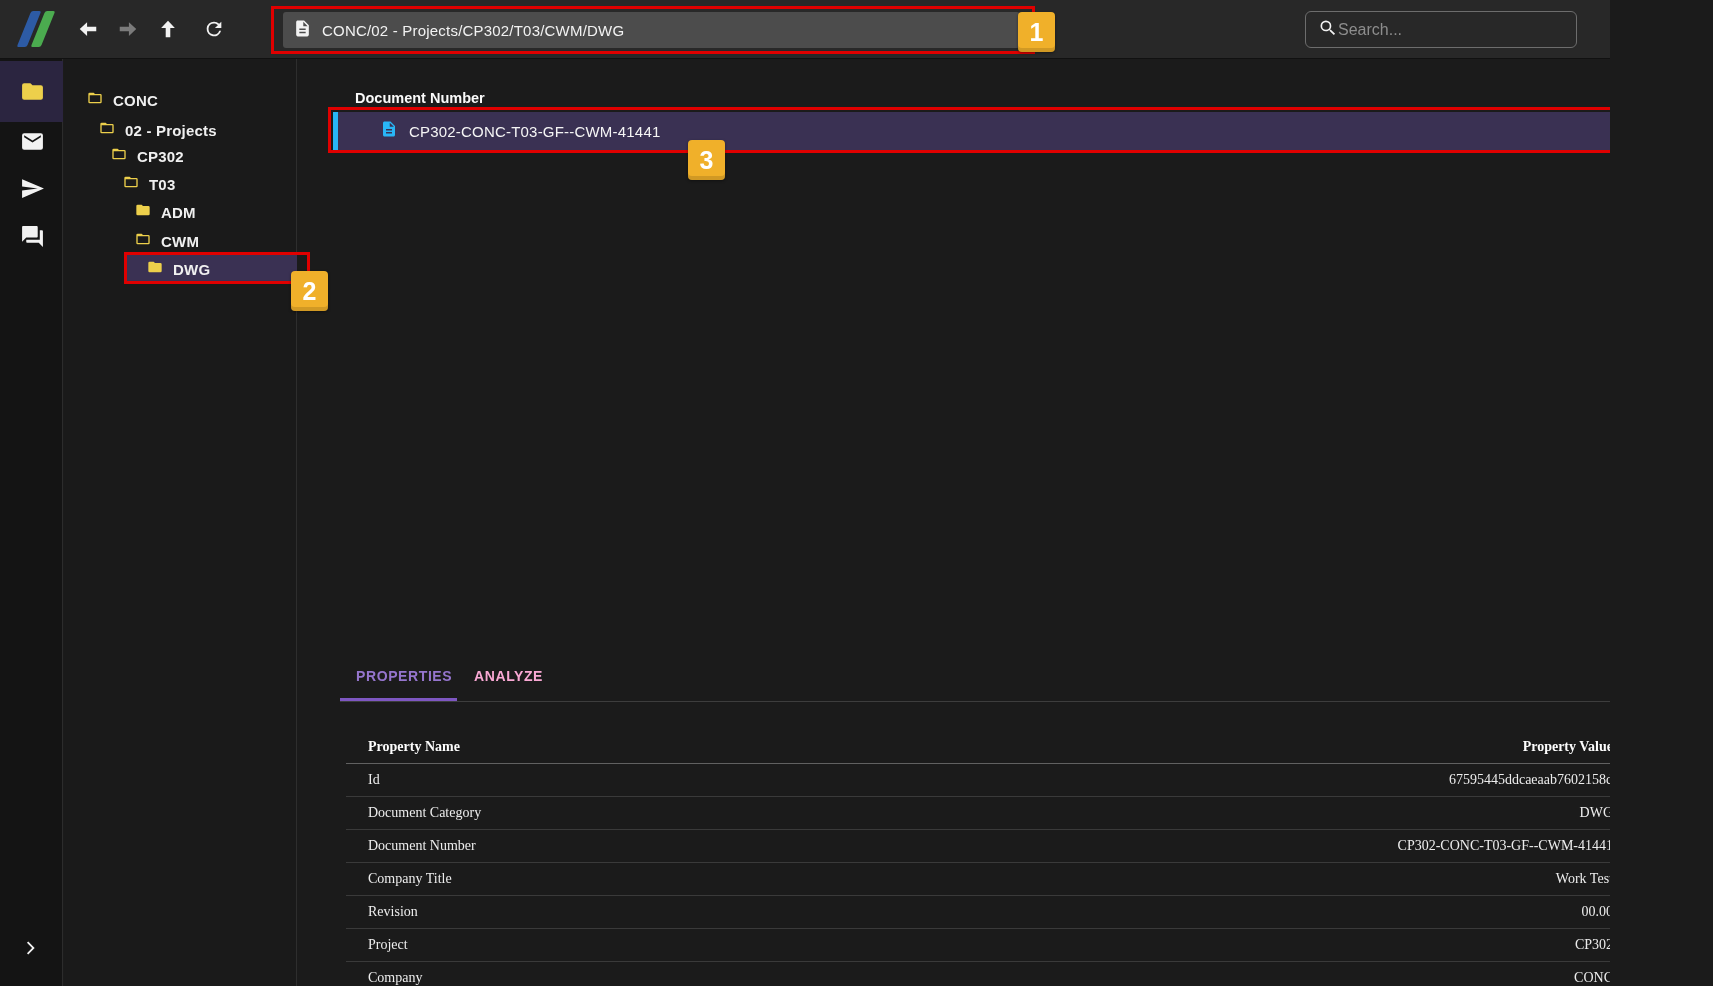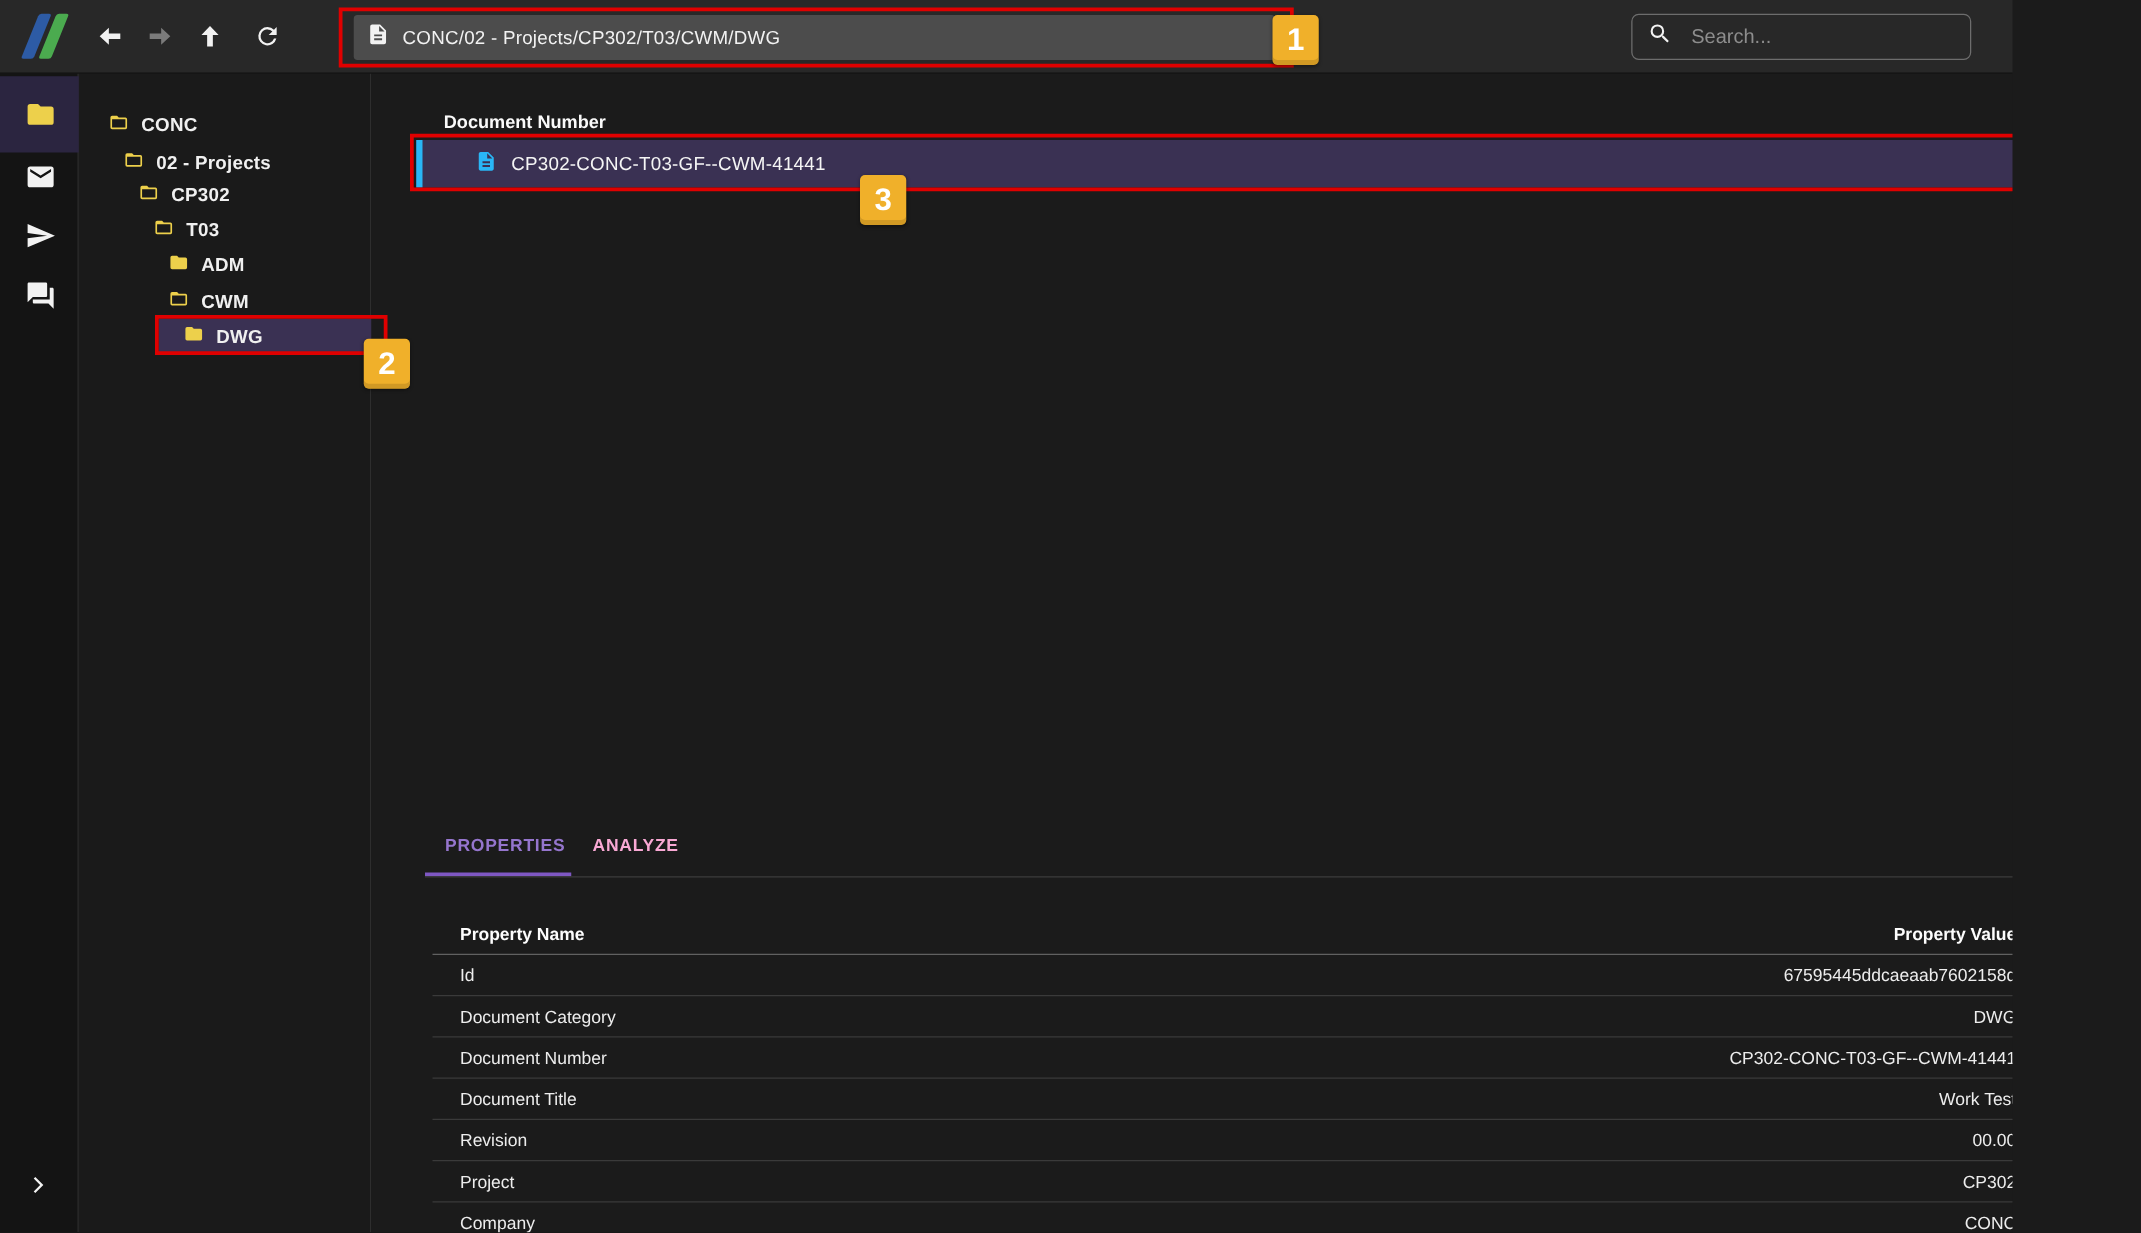--- a/index.html
+++ b/index.html
@@ -21,21 +21,21 @@
   .ic-yellow { fill: #edd04b; }
   .ic-blue { fill: #29b6f6; }
   .ic-dark { fill: #3a3a3a; }
 
   .pathbar { left: 283px; top: 12px; width: 737px; height: 36px; background: #4c4c4c; border-radius: 3px; display: flex; align-items: center; padding-left: 10px; cursor: text; }
   .pathbar svg { width: 19px; height: 19px; flex: 0 0 auto; }
   .pathbar .path-text { margin-left: 10px; font-size: 15px; color: #f2f2f2; letter-spacing: 0.2px; white-space: nowrap; }
 
   .search { left: 1305px; top: 11px; width: 272px; height: 37px; border: 1.5px solid #6d6d6d; border-radius: 6px; display: flex; align-items: center; padding-left: 12px; }
   .search svg { width: 20px; height: 20px; }
-  .search input { background: transparent; border: none; outline: none; color: #3b82f6; font-size: 16px; margin-left: 15px; width: 200px; font-family: inherit; }
+  .search input { background: transparent; border: none; outline: none; color: #3b82f6; font-size: 16px; width: 200px; font-family: inherit; }
   .search input::placeholder { color: #8d8d8d; }
 
   .avatar { left: 1636px; top: 10px; width: 40px; height: 40px; border-radius: 50%; background: #909090; overflow: hidden; cursor: pointer; }
   .avatar svg { width: 40px; height: 40px; }
   .avatar-dot { left: 1665px; top: 39px; width: 12px; height: 12px; border-radius: 50%; background: #f5f5f5; }
 
   
   .win-scroll-track { left: 1703px; top: 0; width: 10px; height: 986px; background: #222; cursor: pointer; }
   .win-scroll-thumb { left: 1704px; top: 6px; width: 8px; height: 974px; border-radius: 4px; background: #a5a5a5; cursor: pointer; }
   .panel-scroll-thumb { left: 1692px; top: 707px; width: 8px; height: 215px; border-radius: 4px; background: #8f8f8f; cursor: pointer; }
@@ -63,21 +63,21 @@
 
   
   .tab { position: absolute; top: 668px; background: transparent; border: none; cursor: pointer; font-family: inherit; font-size: 14px; font-weight: 700; letter-spacing: 0.6px; }
   .tab-active { color: #9575cd; }
   .tab-idle { color: #f9a8d4; }
   .tab-underline { left: 340px; top: 698px; width: 117px; height: 3px; background: #7e57c2; }
   .tab-border { left: 340px; top: 701px; width: 1362px; height: 1px; background: #3d3d3d; }
 
   
   .props { left: 346px; top: 731px; width: 1282px; }
-  .prow { display: flex; justify-content: space-between; align-items: center; height: 33px; padding: 0 15px 0 22px; border-bottom: 1px solid #3a3a3a; font-size: 14px; color: #ededed; }
+  .prow { display: flex; justify-content: space-between; align-items: center; height: 33px; padding: 0 15px 0 22px; border-bottom: 1px solid #3a3a3a; font-size: 14px; color: #ededed; font-family: Liberation Serif, serif; }
   .prow.phead { font-weight: 700; color: #fdfdfd; border-bottom: 1px solid #616161; }
   .prow .pv { text-align: right; padding-left: 40px; }
 
   
   .ann-box { border: 3px solid #e00000; background: transparent; pointer-events: none; }
   .ann-box1 { left: 271px; top: 6px; width: 764px; height: 48px; }
   .ann-box2 { left: 124px; top: 252px; width: 186px; height: 32px; }
   .ann-box3 { left: 328px; top: 107px; width: 1370px; height: 46px; }
   .ann-badge { width: 37px; height: 40px; background: #f0b02a; border-radius: 4px; box-shadow: inset 0 -4px 0 rgba(0,0,0,0.13), 0 1px 3px rgba(0,0,0,0.4); color: #fff; font-size: 25px; font-weight: 700; display: flex; align-items: center; justify-content: center; pointer-events: none; }
   .ann-b1 { left: 1018px; top: 12px; }
@@ -247,21 +247,21 @@
     </div>
     <div class="prow">
       <span class="pn">Document Category</span>
       <span class="pv">DWG</span>
     </div>
     <div class="prow">
       <span class="pn">Document Number</span>
       <span class="pv">CP302-CONC-T03-GF--CWM-41441</span>
     </div>
     <div class="prow">
-      <span class="pn">Document Title</span>
+      <span class="pn">Company Title</span>
       <span class="pv">Work Test</span>
     </div>
     <div class="prow">
       <span class="pn">Revision</span>
       <span class="pv">00.00</span>
     </div>
     <div class="prow">
       <span class="pn">Project</span>
       <span class="pv">CP302</span>
     </div>

